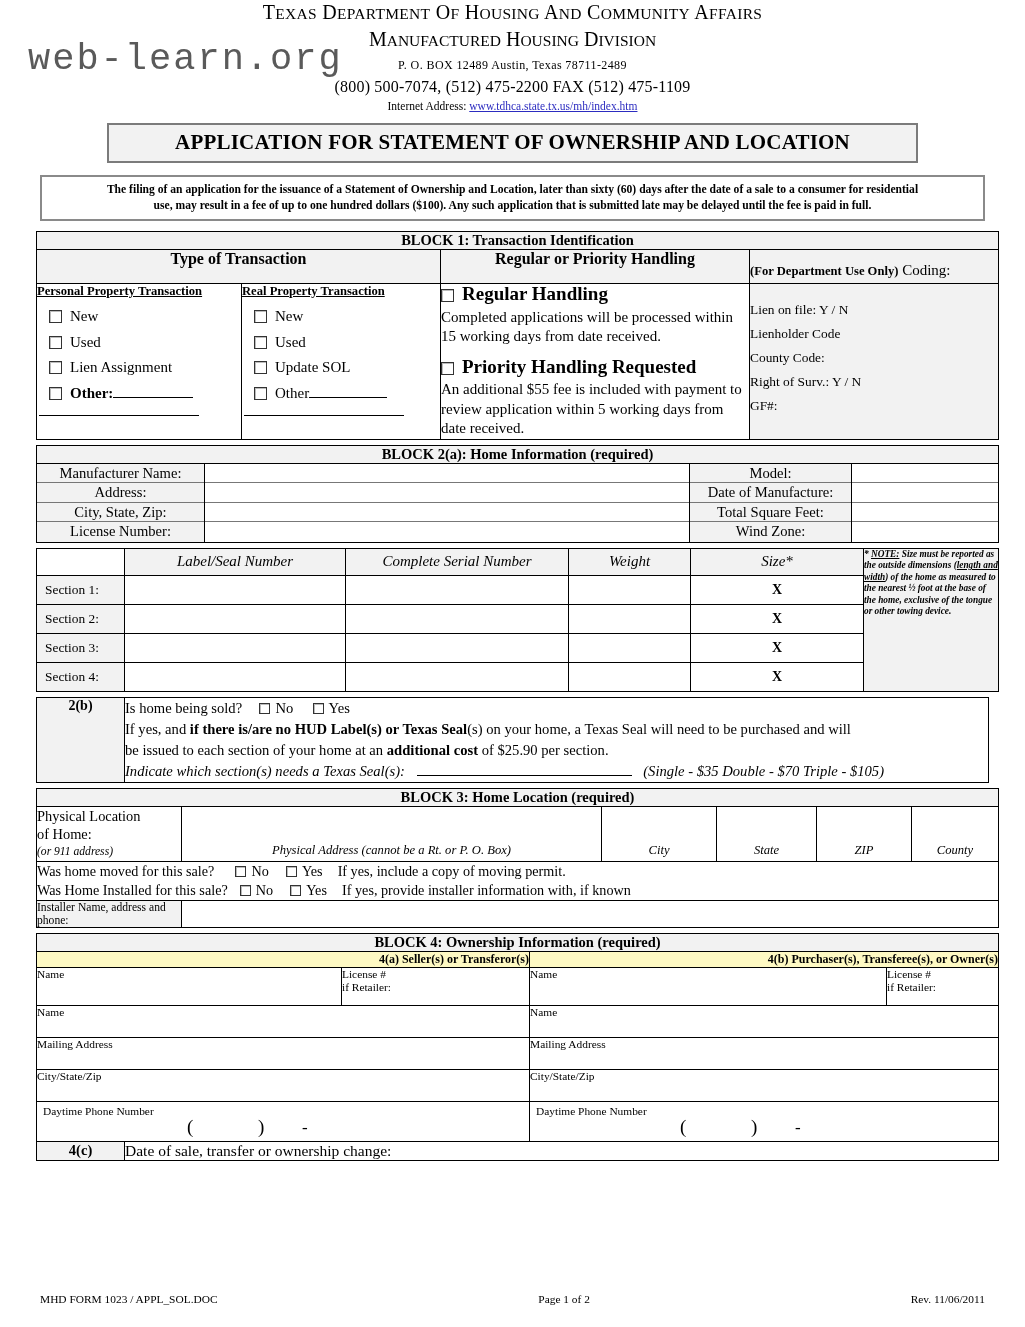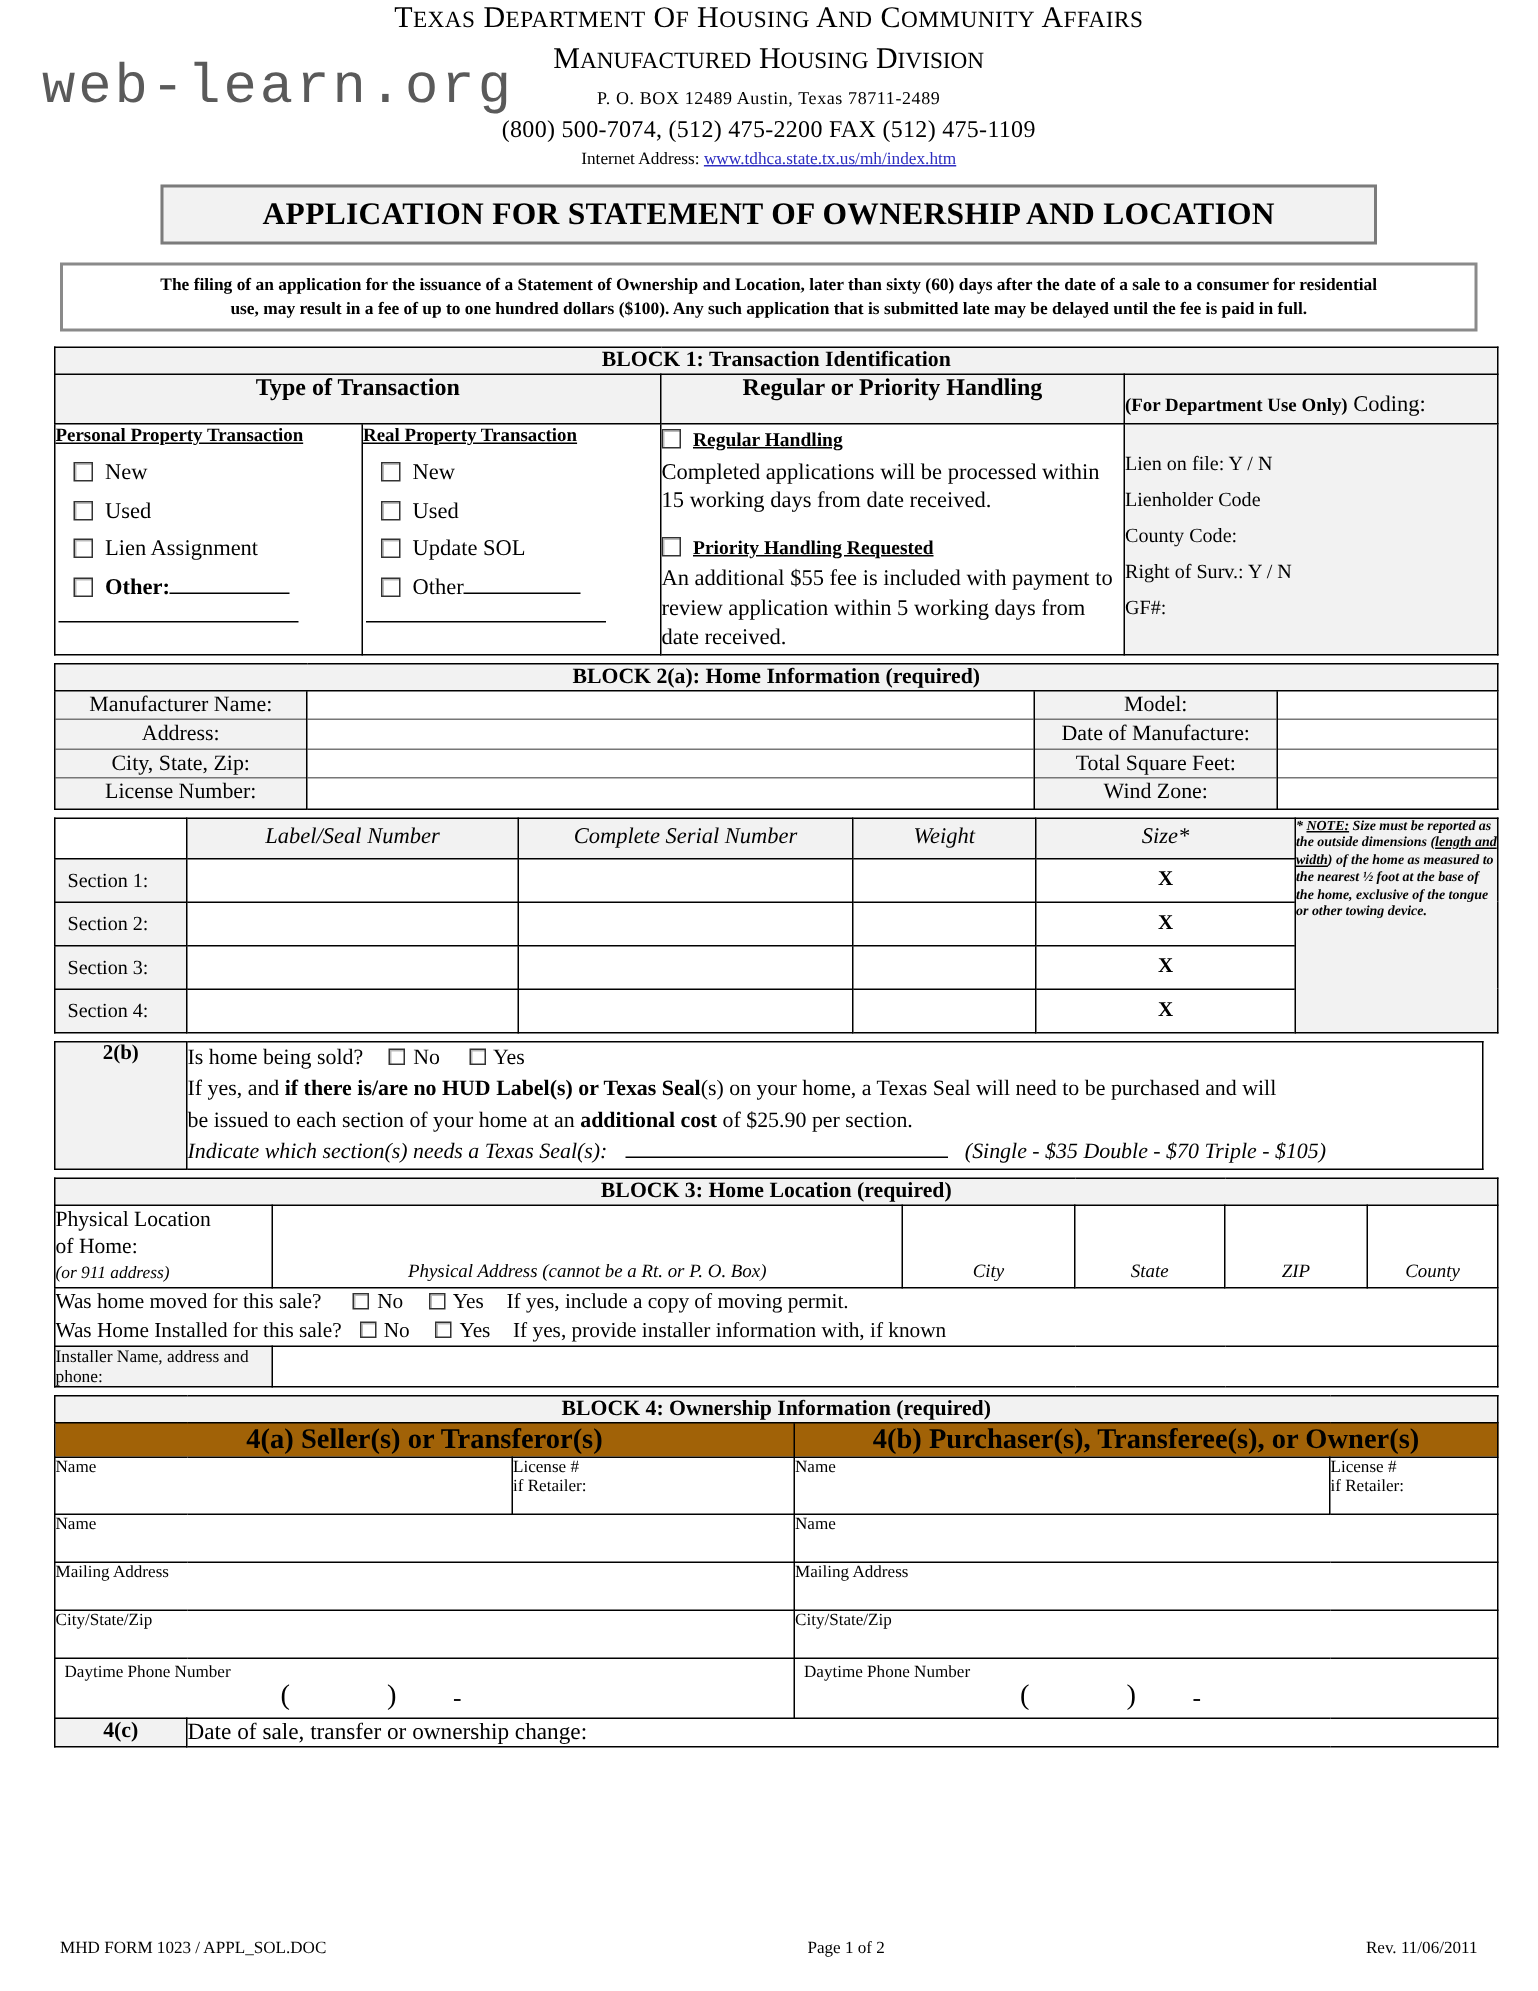--- a/index.html
+++ b/index.html
@@ -81,21 +81,21 @@
 
   
   .tt-col{ padding:6px 10px 8px 14px; font-size:13.2px; }
   .tt-col .hd{ font-weight:bold; font-size:12.6px; text-decoration:underline; margin-bottom:5px; }
   .tt-col ul{ list-style:none; margin:0; padding:0 0 0 12px; }
   .tt-col li{ font-size:15px; line-height:25.5px; white-space:nowrap; }
   .fillline{ display:inline-block; border-bottom:1.1px solid #000; height:12px; }
   .longline{ display:block; border-bottom:1.1px solid #000; width:160px; margin:8px 0 0 2px; height:2px; }
 
   .rp{ padding:6px 10px 6px 12px; font-size:15px; line-height:19.5px; }
-  .rp .opt{ font-size:13px; font-weight:bold; text-decoration:underline; }
+  .rp .opt{ font-size:19px; font-weight:bold; }
   .rp p{ margin:2px 0 0 0; }
   .rp .gap{ height:10px; }
 
   .coding{ background:#f2f2f2; padding:6px 0 6px 12px; font-size:13.4px; line-height:24px; }
   .coding .t1{ font-weight:bold; font-size:12.6px; }
   .coding .t2{ font-size:15px; }
   .coding .sp{ height:14px; }
 
   
   .lblcell{ background:#f2f2f2; text-align:center; padding:4px 8px 4px 4px; font-size:14.6px; line-height:19.5px; }
@@ -119,21 +119,21 @@
 
   
   .plcell{ padding:5px 6px 3px 8px; font-size:14.4px; line-height:18px; }
   .plcell .small{ font-size:11.6px; font-style:italic; }
   .addrhdr{ position:relative; height:48px; }
   .addrhdr .row{ position:absolute; bottom:3px; left:0; right:0; font-style:italic; font-size:12.6px; }
   .movedrow{ padding:4px 0 5px 8px; font-size:14.2px; line-height:19px; white-space:nowrap; }
   .instlab{ background:#f2f2f2; font-size:11.6px; padding:7px 4px 7px 8px; }
 
   
-  .b4hd{ background:#a16207; text-align:center; font-weight:bold; font-size:19px; padding:4px 0 5px 0; }
+  .b4hd{ background:#fef9c3; text-align:right; font-weight:bold; font-size:12px; padding:4px 0 5px 0; }
   .cellname{ font-size:11.4px; padding:4px 0 0 6px; line-height:13.5px; }
   .h38{ height:38px; }
   .h32{ height:32px; }
   .phone{ position:relative; height:40px; }
   .phone .lbl{ position:absolute; left:6px; top:3px; font-size:11.4px; }
   .phone .paren{ position:absolute; left:150px; top:14px; font-size:19px; letter-spacing:30px; }
   .phone .dash{ position:absolute; left:265px; top:16px; font-size:17px; }
   .c4lab{ background:#f2f2f2; text-align:center; font-weight:bold; font-size:14.6px; vertical-align:middle; }
   .c4body{ padding:7px 0 8px 10px; font-size:15.5px; }
 

